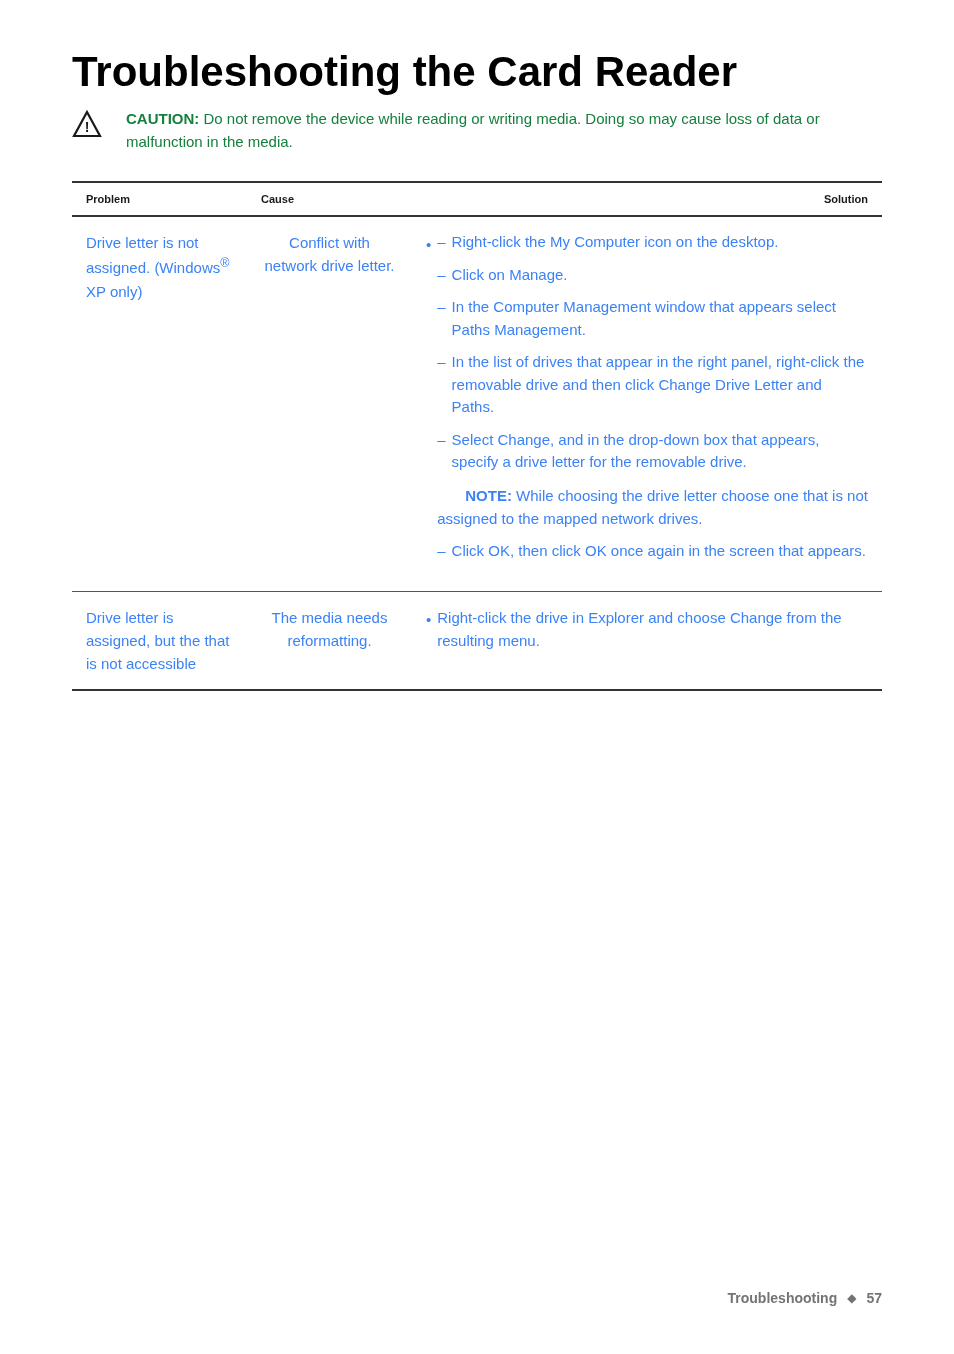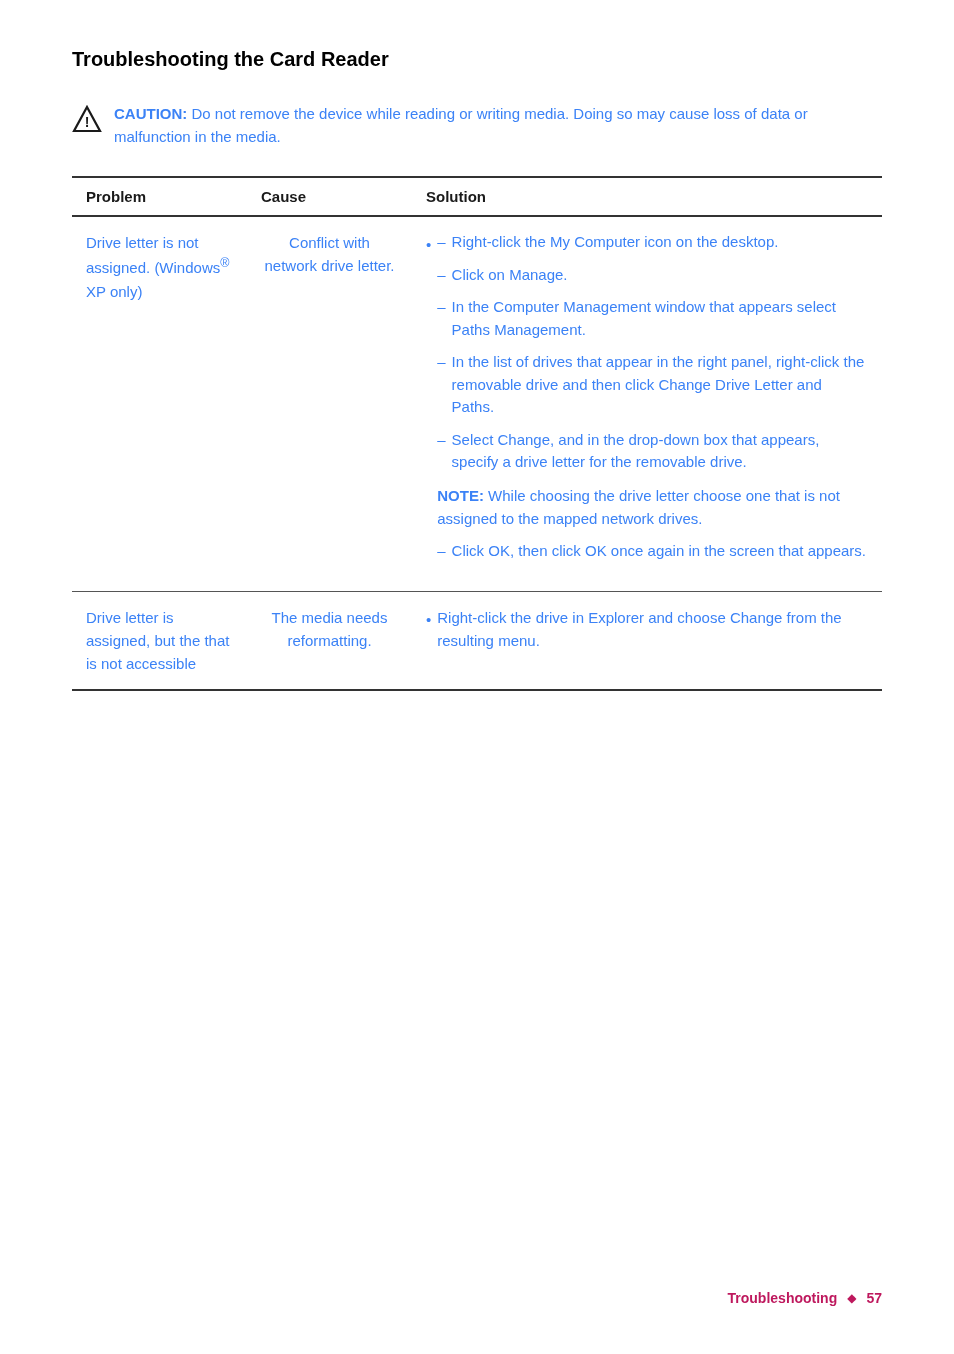--- a/index.html
+++ b/index.html
@@ -12,68 +12,69 @@
       background: #ffffff;
       font-family: Arial, Helvetica, sans-serif;
       font-size: 15px;
       color: #1a1a1a;
       width: 954px;
       min-height: 1354px;
       padding: 48px 72px 60px 72px;
     }
 
     .page-title {
-      font-size: 20px;
+      font-size: 42px;
       font-weight: bold;
       color: #000000;
-      margin-bottom: 32px;
+      margin-bottom: 12px;
       font-family: Arial, Helvetica, sans-serif;
     }
 
     .caution-block {
       display: flex;
       align-items: flex-start;
       gap: 12px;
       margin-bottom: 28px;
     }
 
     .caution-icon {
       flex-shrink: 0;
       margin-top: 2px;
     }
 
     .caution-text {
       font-size: 15px;
       line-height: 1.5;
-      color: #3b82f6;
+      color: #15803d;
+      margin-left: 12px;
     }
 
     .caution-label {
       font-weight: bold;
     }
 
     
     .trouble-table {
       width: 100%;
       border-collapse: collapse;
       border-top: 2px solid #333;
     }
 
     .trouble-table th {
       font-weight: bold;
-      font-size: 15px;
+      font-size: 11px;
       text-align: left;
       padding: 10px 14px;
       border-bottom: 2px solid #333;
       background: #fff;
       vertical-align: bottom;
     }
 
     .trouble-table th.col-solution {
-      text-align: left;
+      text-align: right;
     }
 
     .trouble-table td {
       vertical-align: top;
       padding: 14px 14px;
       font-size: 15px;
       line-height: 1.55;
       color: #3b82f6;
     }
 
@@ -128,36 +129,37 @@
       flex-shrink: 0;
     }
 
     .note-block {
       margin: 10px 0;
       line-height: 1.55;
     }
 
     .note-label {
       font-weight: bold;
+      margin-left: 28px;
     }
 
     b, strong {
       font-weight: normal;
     }
 
     
     .page-footer {
       position: absolute;
       bottom: 48px;
       right: 72px;
       display: flex;
       align-items: center;
       gap: 10px;
       font-size: 14px;
-      color: #be185d;
+      color: #737373;
     }
 
     .footer-label {
       font-weight: bold;
     }
 
     .footer-diamond {
       font-size: 12px;
     }
 

